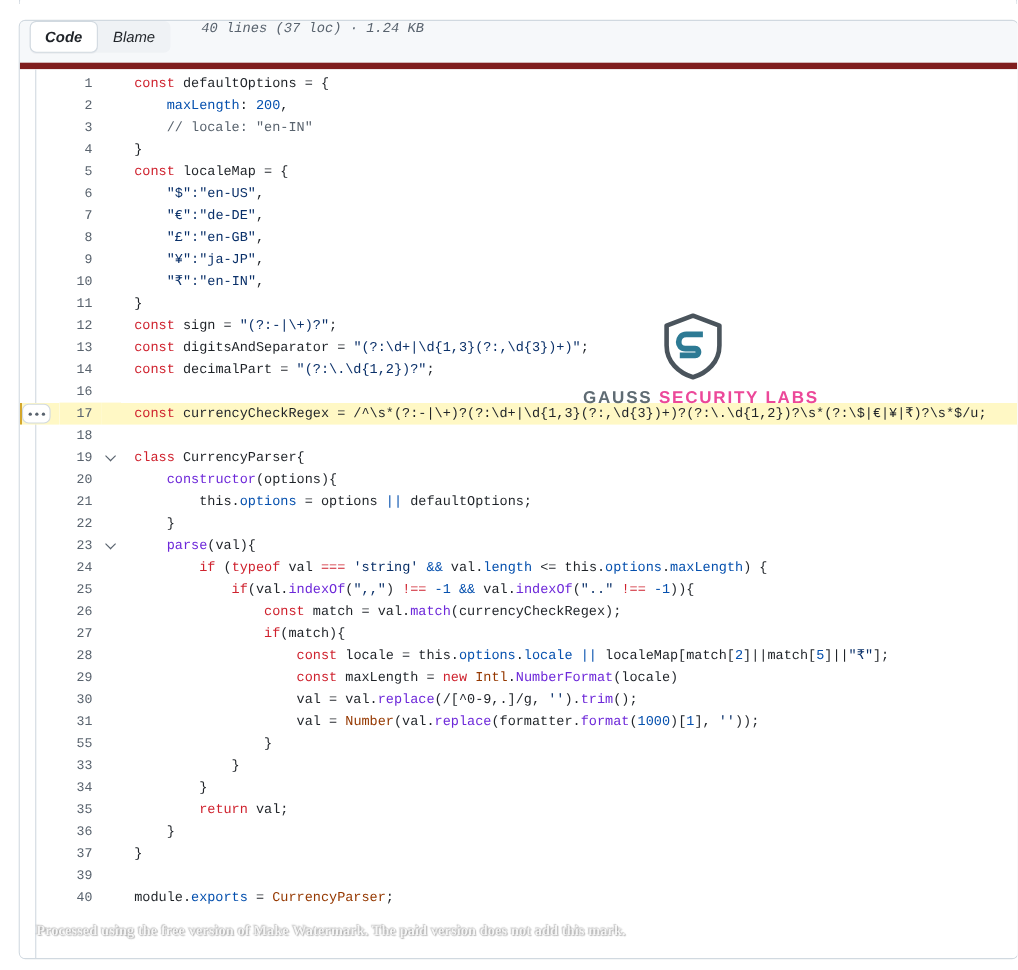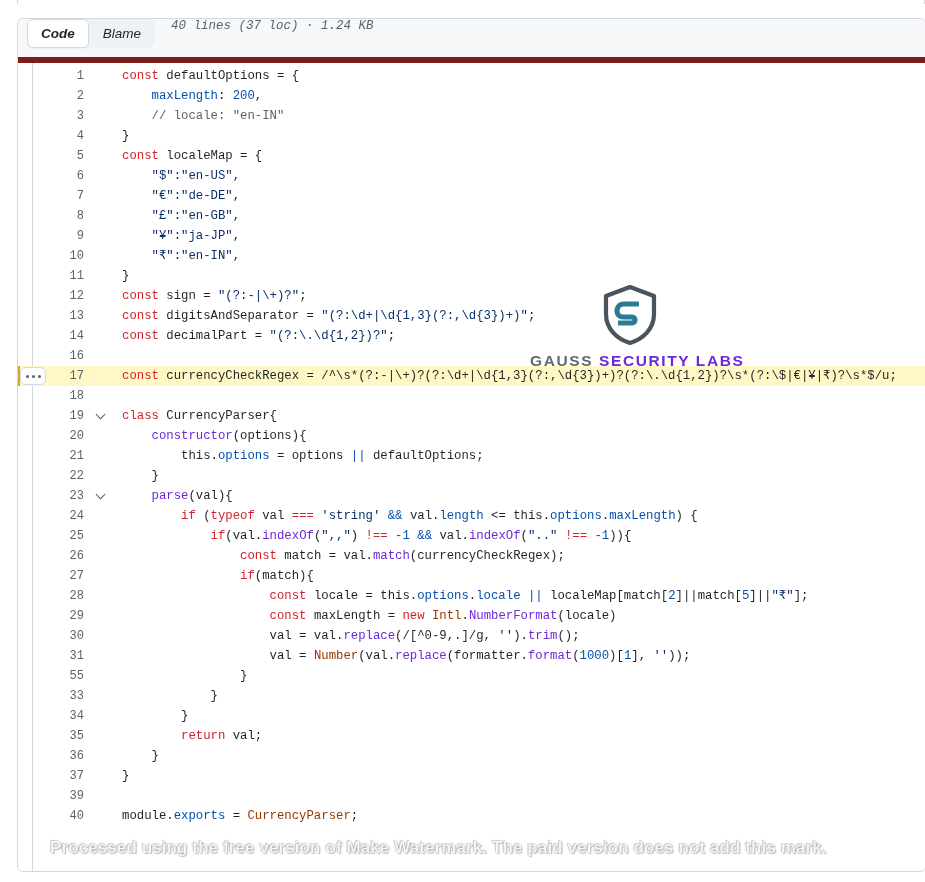--- a/index.html
+++ b/index.html
@@ -78,21 +78,21 @@
     box-sizing: border-box;
     line-height: 1;
   }
   .seg-btn.active {
     background: #ffffff;
     border: 1px solid #d1d9e0;
     font-weight: 600;
     box-shadow: 0 1px 0 rgba(31,35,40,0.04);
   }
   .file-meta {
-    margin-left: 16px;
+    margin-left: 28px;
     font-family: "Liberation Mono", "DejaVu Sans Mono", monospace;
     font-size: 12.5px;
     color: #59636e;
     white-space: nowrap;
   }
 
   
   .code-area {
     position: relative;
     background: #ffffff;
@@ -222,30 +222,30 @@
   }
   .logo-word {
     margin-top: 2px;
     font-family: "Liberation Sans", sans-serif;
     font-size: 15.5px;
     font-weight: 700;
     letter-spacing: 1.6px;
     white-space: nowrap;
   }
   .logo-word .a { color: #5f6b73; }
-  .logo-word .b { color: #6d28d9; }
+  .logo-word .b { color: #ec4899; }
 
   
   .wm-strip {
     position: absolute;
-    left: 50px;
+    left: 33px;
     top: 838px;
     width: 860px;
-    font-family: Liberation Sans, sans-serif;
-    font-size: 17px;
+    font-family: Liberation Serif, serif;
+    font-size: 13px;
     font-weight: 700;
     color: rgba(255,255,255,0.92);
     text-shadow:
        0 0 1px rgba(120,120,120,0.85),
        1px 1px 1px rgba(140,140,140,0.55),
       -1px -1px 1px rgba(140,140,140,0.4);
     letter-spacing: 0.1px;
     white-space: nowrap;
     pointer-events: none;
     user-select: none;

